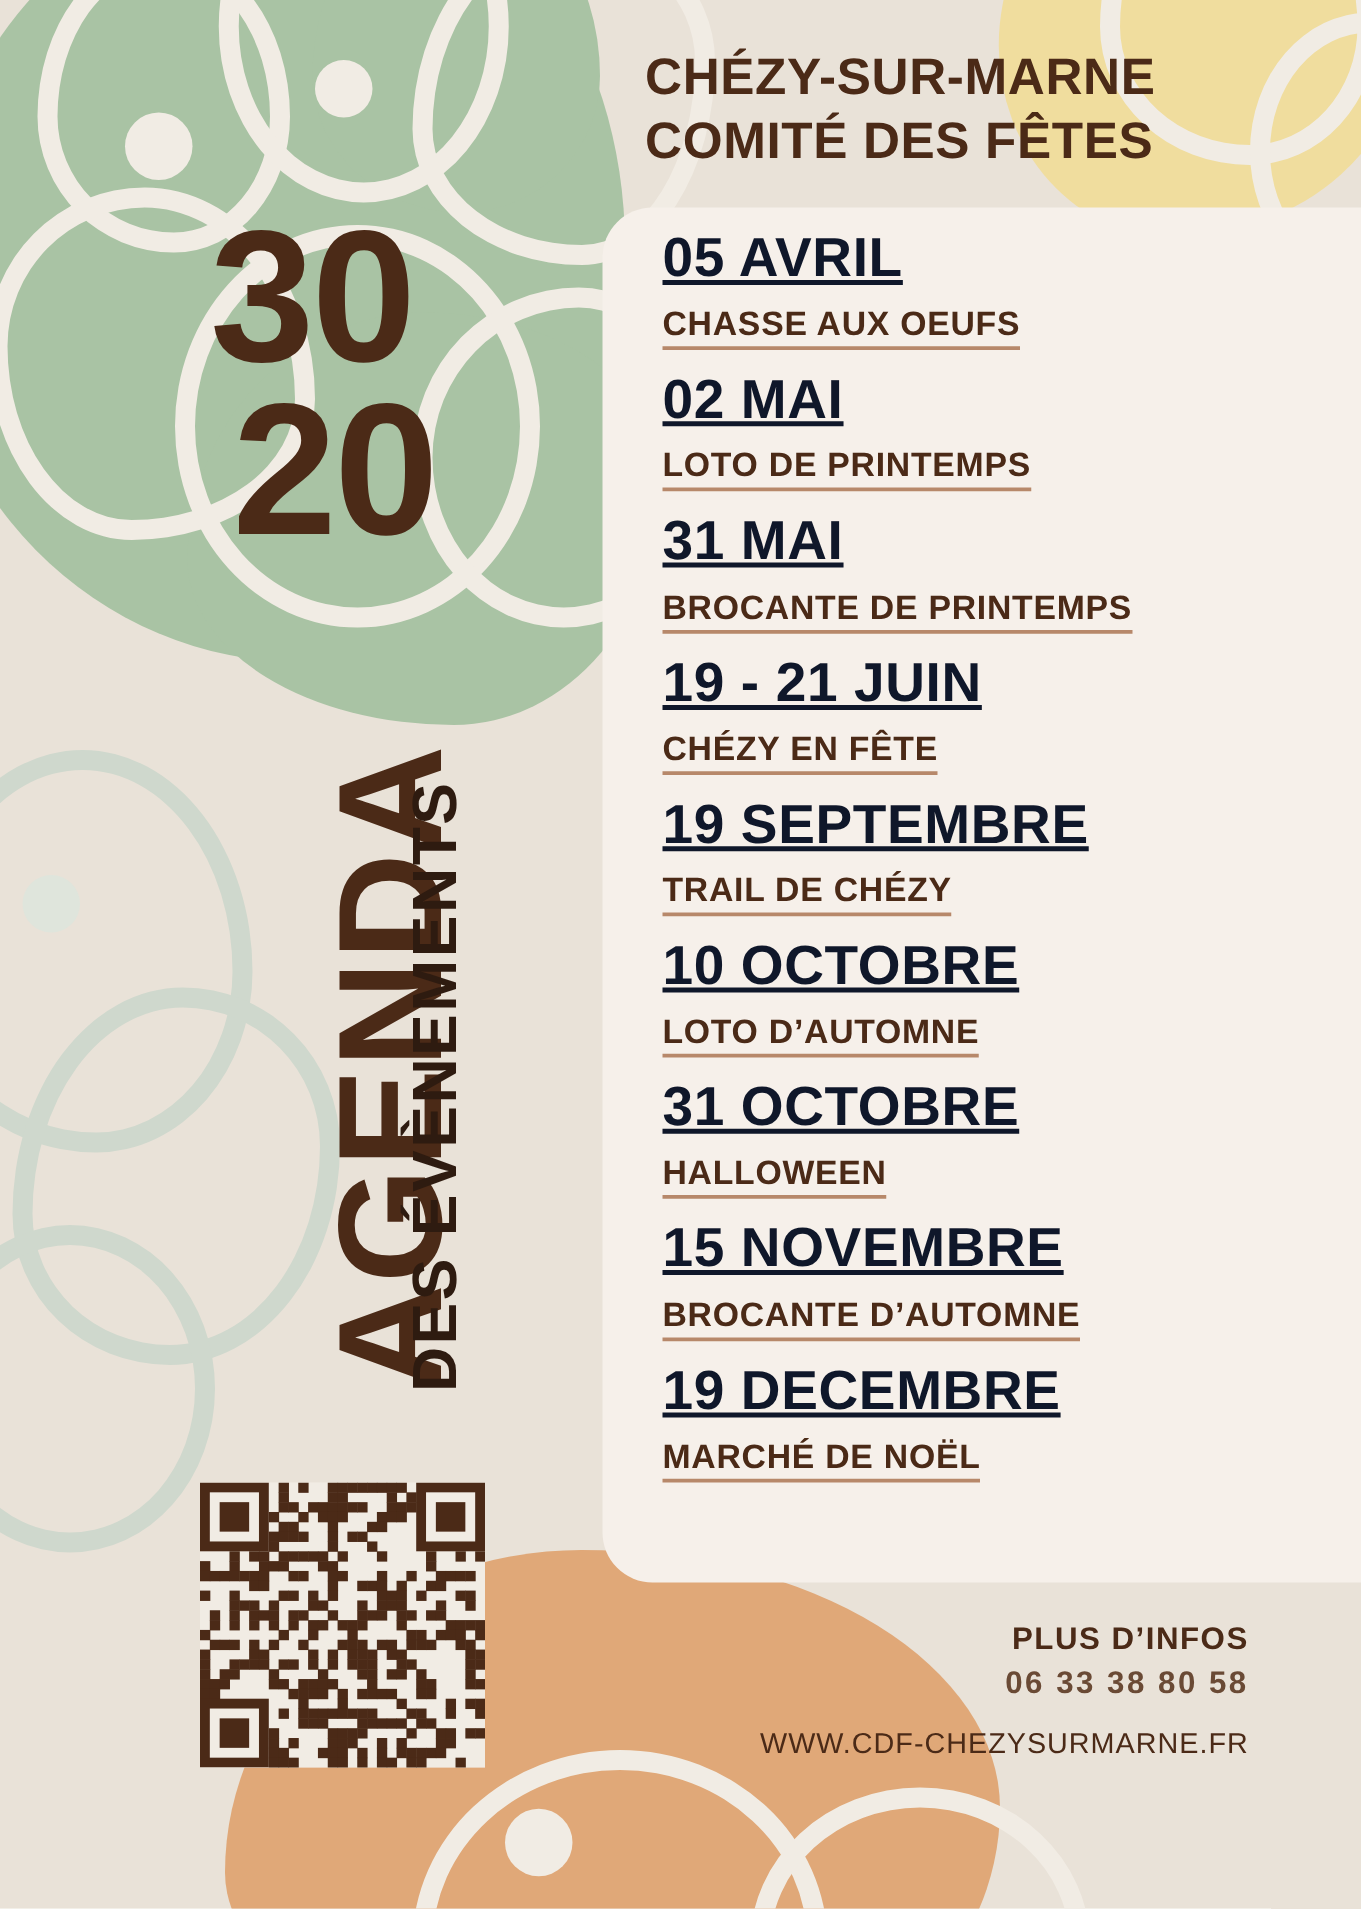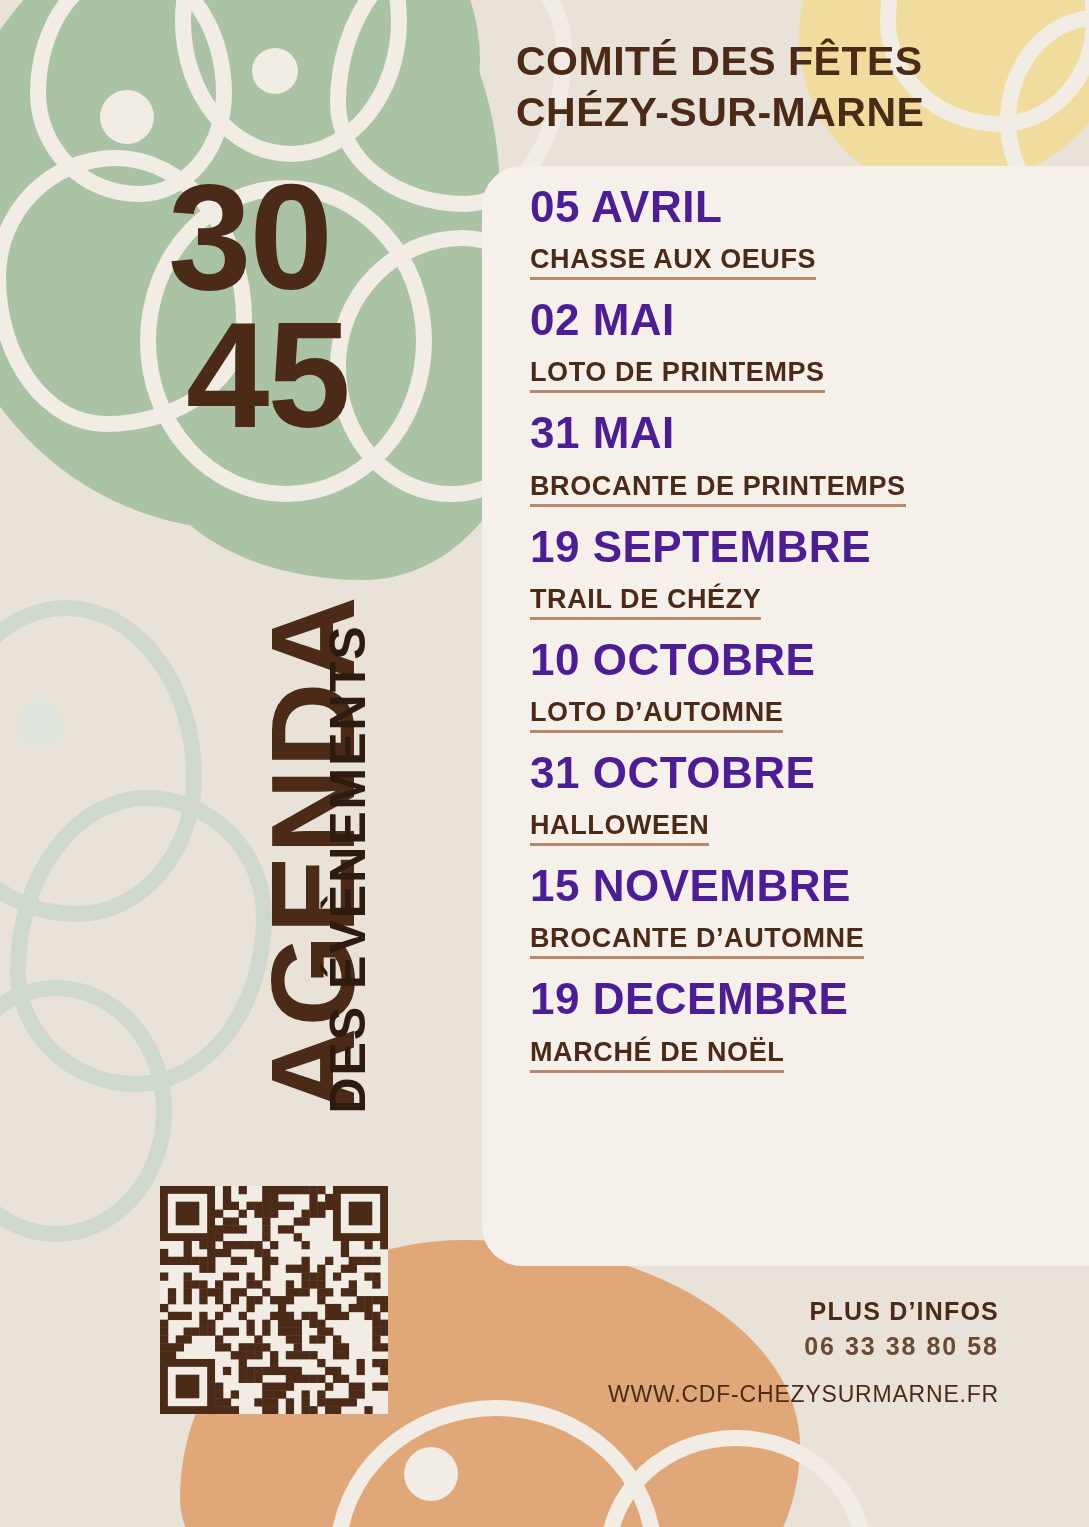--- a/index.html
+++ b/index.html
@@ -178,26 +178,27 @@
 
   
   .events {
     position: absolute;
     left: 530px;
     top: 184px;
     width: 520px;
   }
   .event { margin-bottom: 17px; }
   .event .date {
-    color: #4c1d95;
+    color: #0f172a;
     font-size: 44px;
     font-weight: 800;
     letter-spacing: 0.5px;
     line-height: 1.05;
     text-transform: uppercase;
+    text-decoration: underline;
   }
   .event .name {
     color: #4b2a17;
     font-size: 27px;
     font-weight: 800;
     letter-spacing: 0.6px;
     text-transform: uppercase;
     display: inline-block;
     border-bottom: 3px solid #b7886a;
     padding-bottom: 2px;
@@ -272,44 +273,48 @@
 
     <div class="shape tan-blob"></div>
     <div class="tan-stroke t1"></div>
     <div class="tan-stroke t2"></div>
     <div class="tan-dot"></div>
   </div>
 
   <div class="panel"></div>
 
   <div class="header">
+    <div>CHÉZY-SUR-MARNE</div>
     <div>COMITÉ DES FÊTES</div>
-    <div>CHÉZY-SUR-MARNE</div>
   </div>
 
   <div class="year">
     <div>30</div>
-    <div>45</div>
+    <div>20</div>
   </div>
 
   <div class="agenda">AGENDA</div>
   <div class="subtitle">DES ÉVÈNEMENTS</div>
 
   <div class="events">
       <div class="event">
         <div class="date">05 AVRIL</div>
         <div><span class="name">CHASSE AUX OEUFS</span></div>
       </div>
       <div class="event">
         <div class="date">02 MAI</div>
         <div><span class="name">LOTO DE PRINTEMPS</span></div>
       </div>
       <div class="event">
         <div class="date">31 MAI</div>
         <div><span class="name">BROCANTE DE PRINTEMPS</span></div>
+      </div>
+      <div class="event">
+        <div class="date">19 - 21 JUIN</div>
+        <div><span class="name">CHÉZY EN FÊTE</span></div>
       </div>
       <div class="event">
         <div class="date">19 SEPTEMBRE</div>
         <div><span class="name">TRAIL DE CHÉZY</span></div>
       </div>
       <div class="event">
         <div class="date">10 OCTOBRE</div>
         <div><span class="name">LOTO D’AUTOMNE</span></div>
       </div>
       <div class="event">

